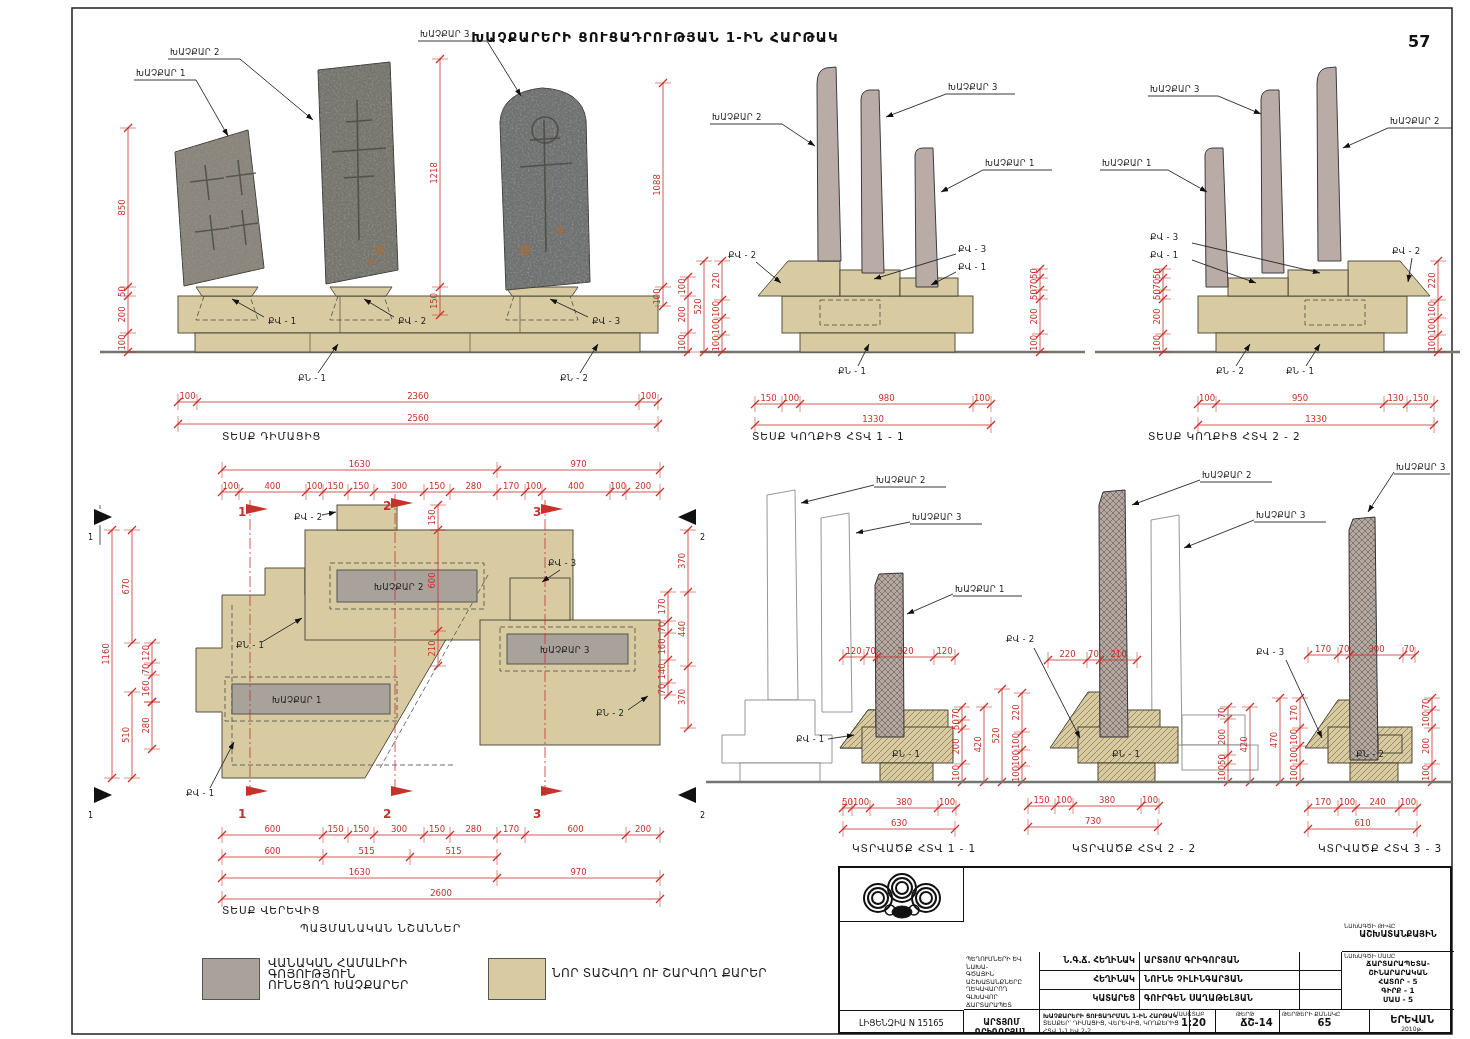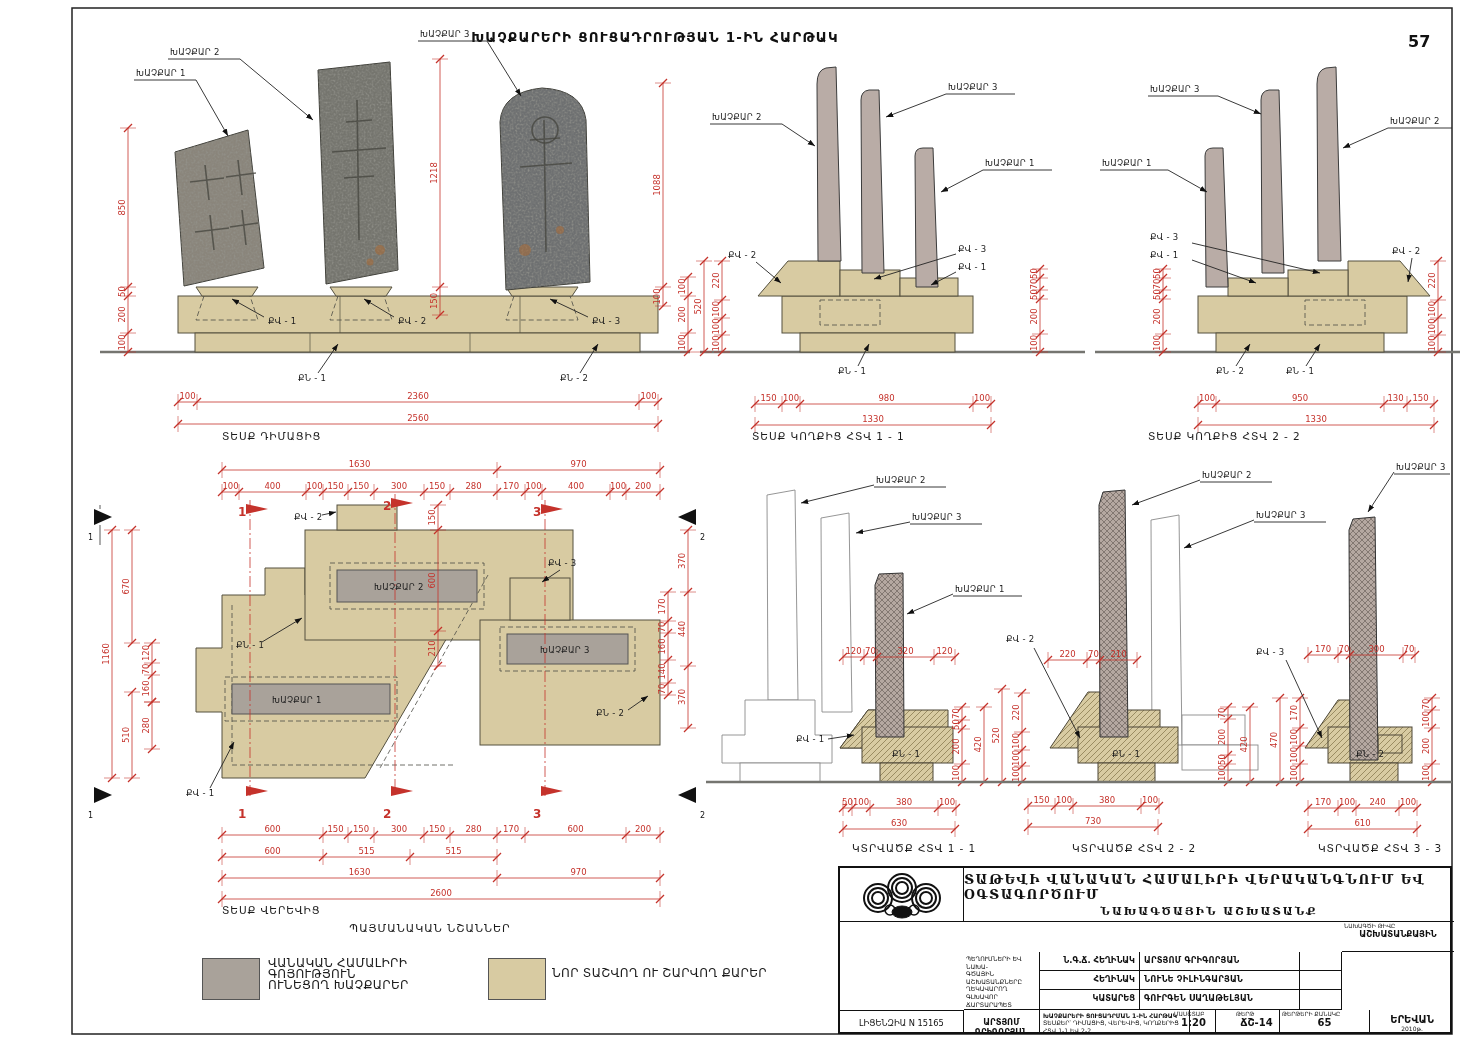--- a/index.html
+++ b/index.html
@@ -27,21 +27,21 @@
   .seam{stroke:#54503f;stroke-width:0.7;}
   .slab{fill:#b9aca6;stroke:#3c3c3c;stroke-width:1;}
   .wout{fill:#ffffff;stroke:#8a8a8a;stroke-width:0.9;}
   .hk{fill:url(#hK);stroke:#333;stroke-width:1;}
   .ht{fill:url(#hT);stroke:#4c4636;stroke-width:1;}
   .ground{stroke:#757570;stroke-width:2.6;}
   .frame{fill:none;stroke:#222;stroke-width:1.5;}
   .cross{stroke:#44443e;stroke-width:1.6;opacity:.75;fill:none;}
 
   
-  .legend-title{position:absolute;left:300px;top:922px;width:260px;text-align:center;
+  .legend-title{position:absolute;left:300px;top:922px;width:260px;text-align:left;
      font-size:11px;letter-spacing:1px;color:#1c1c1c;}
   .sw{position:absolute;width:56px;height:40px;border:1px solid #555;}
   .legend-text{position:absolute;font-size:12px;line-height:11px;color:#1c1c1c;letter-spacing:.3px;}
 
   
   #tb{position:absolute;left:838px;top:866px;width:614px;height:168px;border:2px solid #111;
       box-sizing:border-box;color:#111;}
   #tb .cell{position:absolute;box-sizing:border-box;overflow:hidden;}
   .br{border-right:1px solid #111;} .bb{border-bottom:1px solid #111;} .bt{border-top:1px solid #111;}
   .tbig{display:flex;flex-direction:column;justify-content:center;align-items:center;height:100%;}
@@ -1026,46 +1026,50 @@
             <circle cx="62" cy="20" r="14" stroke-width="2"></circle>
         <circle cx="86" cy="30" r="6" stroke-width="2"></circle>
             <circle cx="86" cy="30" r="10" stroke-width="2"></circle>
             <circle cx="86" cy="30" r="14" stroke-width="2"></circle>
         <circle cx="50" cy="42" r="5" stroke-width="1.6"></circle>
             <circle cx="74" cy="42" r="5" stroke-width="1.6"></circle>
         <ellipse cx="62" cy="44" rx="10" ry="6" fill="#111"></ellipse>
       </g>
     </svg>
   </div>
-  <div class="cell bb" style="left:124px;top:0;width:490px;height:54px;">
-    <div class="tbig">
-      <div class="l1">ՏԱԹԵՎԻ ՎԱՆԱԿԱՆ ՀԱՄԱԼԻՐԻ ՎԵՐԱԿԱՆԳՆՈՒՄ ԵՎ ՕԳՏԱԳՈՐԾՈՒՄ</div>
-      <div class="l2">ՆԱԽԱԳԾԱՅԻՆ ԱՇԽԱՏԱՆՔ</div>
-    </div>
-  </div>
   <div class="cell bb" style="left:502px;top:54px;width:112px;height:30px;">
     <div class="minilab">ՆԱԽԱԳԾԻ ԹԻՎԸ</div>
     <div class="rval">ԱՇԽԱՏԱՆՔԱՅԻՆ</div>
   </div>
   <div class="cell br bb chief" style="left:124px;top:84px;width:76px;height:58px;">
     <div>ՊԵՂՈՒՄՆԵՐԻ ԵՎ ՆԱԽԱ-</div>
     <div>ԳԾԱՅԻՆ ԱՇԽԱՏԱՆՔՆԵՐԸ</div>
     <div>ՂԵԿԱՎԱՐՈՂ ԳԼԽԱՎՈՐ</div>
     <div>ՃԱՐՏԱՐԱՊԵՏ</div>
   </div>
 
   <div class="cell br bb role" style="left:200px;top:84px;width:100px;height:19px;">Ն.Գ.Ճ. ՀԵՂԻՆԱԿ</div>
   <div class="cell br bb name" style="left:300px;top:84px;width:160px;height:19px;">ԱՐՏՅՈՄ ԳՐԻԳՈՐՅԱՆ</div>
   <div class="cell bb" style="left:460px;top:84px;width:42px;height:19px;border-right:1px solid #111;"></div>
   <div class="cell br bb role" style="left:200px;top:103px;width:100px;height:19px;">ՀԵՂԻՆԱԿ</div>
   <div class="cell br bb name" style="left:300px;top:103px;width:160px;height:19px;">ՆՈՒՆԵ ՉԻԼԻՆԳԱՐՅԱՆ</div>
   <div class="cell bb" style="left:460px;top:103px;width:42px;height:19px;border-right:1px solid #111;"></div>
   <div class="cell br bb role" style="left:200px;top:122px;width:100px;height:20px;">ԿԱՏԱՐԵՑ</div>
   <div class="cell br bb name" style="left:300px;top:122px;width:160px;height:20px;">ԳՈՒՐԳԵՆ ՍԱՂԱԹԵԼՅԱՆ</div>
   <div class="cell bb" style="left:460px;top:122px;width:42px;height:20px;border-right:1px solid #111;"></div>
+  <div class="cell bb" style="left:502px;top:84px;width:112px;height:58px;">
+    <div class="minilab">ՆԱԽԱԳԾԻ ՄԱՍԸ</div>
+    <div class="parts">
+      <div>ՃԱՐՏԱՐԱՊԵՏԱ-</div>
+      <div>ՇԻՆԱՐԱՐԱԿԱՆ</div>
+      <div>ՀԱՏՈՐ - 5</div>
+      <div>ԳԻՐՔ - 1</div>
+      <div>ՄԱՍ - 5</div>
+    </div>
+  </div>
   <div class="cell br bt censm" style="left:0;top:142px;width:124px;height:24px;">ԼԻՑԵՆԶԻԱ N 15165</div>
   <div class="cell br censm" style="left:124px;top:142px;width:76px;height:24px;font-weight:bold;">ԱՐՏՅՈՄ ԳՐԻԳՈՐՅԱՆ</div>
   <div class="cell br desc" style="left:200px;top:142px;width:150px;height:24px;">
     <div style="font-weight:bold;">ԽԱՉՔԱՐԵՐԻ ՑՈՒՑԱԴՐՄԱՆ 1-ԻՆ ՀԱՐԹԱԿ</div>
     <div>ՏԵՍՔԵՐ՝ ԴԻՄԱՑԻՑ, ՎԵՐԵՎԻՑ, ԿՈՂՔԵՐԻՑ ՀՏՎ 1-1 ԵՎ 2-2</div>
 
   </div>
   <div class="cell br" style="left:332px;top:142px;width:44px;height:24px;">
     <div class="minilab">ՄԱՍՇՏԱԲ</div>
     <div class="bigv">1:20</div>

